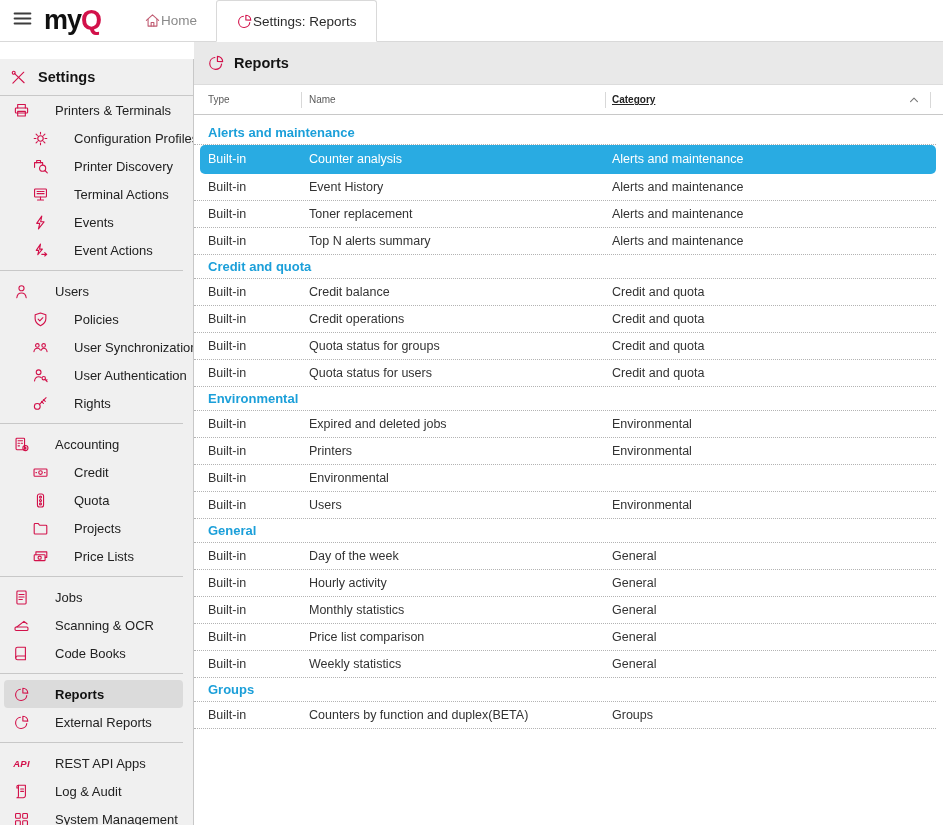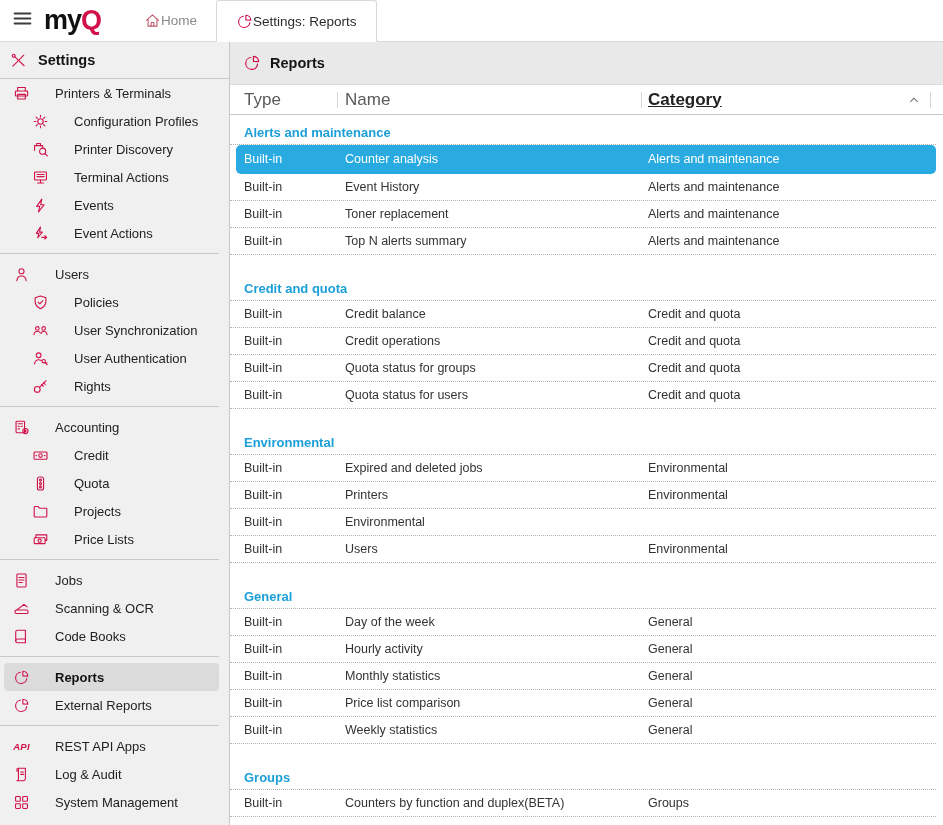--- a/index.html
+++ b/index.html
@@ -22,49 +22,49 @@
   .tab{display:flex;align-items:center;padding:0 19px;font-size:13.5px;color:#8a8a8a;cursor:pointer;}
   .tab .ic{width:17px;height:17px;}
   .tab-home .ic{color:#c05c72;}
   .tab.active{background:#fff;border:1px solid #d9d9d9;border-bottom:1px solid #fff;margin-bottom:-1px;border-radius:3px 3px 0 0;color:#2b2b2b;}
   .tab.active .ic{color:var(--accent);}
 
   
   .frame{flex:1;display:flex;min-height:0;}
 
   
-  .sidebar{width:230px;flex:none;background:#f0f0f0;border-right:1px solid #c8c8c8;display:flex;flex-direction:column;overflow:hidden;}
+  .sidebar{width:194px;flex:none;background:#f0f0f0;border-right:1px solid #c8c8c8;display:flex;flex-direction:column;overflow:hidden;margin-top:17px;}
   .side-title{height:37px;flex:none;display:flex;align-items:center;gap:10px;padding-left:9px;font-weight:700;font-size:14.5px;color:#141414;border-bottom:1px solid #c8c8c8;}
   .side-title .side-ic{color:var(--accent);}
   .side-nav{flex:1;overflow:hidden;padding-top:0;}
   .side-group{padding:0;}
   .side-divider{height:1px;background:#c8c8c8;margin:6px 10px 6px 0;}
   .side-item{height:28px;display:flex;align-items:center;gap:24px;padding-left:8px;margin:0 10px 0 4px;border-radius:4px;font-size:13px;color:#222;cursor:pointer;white-space:nowrap;}
   .side-item.indent{padding-left:27px;}
   .side-item.selected{background:#dbdbdb;font-weight:700;color:#111;}
   .side-ic{width:19px;flex:none;display:flex;align-items:center;justify-content:center;color:var(--accent);}
   .ic{width:17px;height:17px;fill:none;stroke:currentColor;stroke-width:1.3;stroke-linecap:round;stroke-linejoin:round;}
   .api-txt{font-weight:800;font-style:italic;font-size:9.5px;letter-spacing:.2px;color:var(--accent);}
 
   
   .main{flex:1;display:flex;flex-direction:column;min-width:0;background:#fff;}
   .main-header{height:43px;flex:none;display:flex;align-items:center;gap:9px;padding-left:13px;background:#e9e9e9;font-weight:700;font-size:14.5px;color:#141414;border-bottom:1px solid #dcdcdc;}
   .main-header .ic{width:18px;height:18px;color:var(--accent);}
 
-  .thead{height:30px;flex:none;display:flex;align-items:center;border-bottom:1px solid #c8c8c8;font-size:17px;color:#5a5a5a;padding-left:14px;background:#fff;}
+  .thead{height:30px;flex:none;display:flex;align-items:center;border-bottom:1px solid #c8c8c8;font-size:10px;color:#5a5a5a;padding-left:14px;background:#fff;}
   .th{position:relative;height:100%;display:flex;align-items:center;cursor:pointer;}
   .th-type{width:93px;}
   .th-name{width:304px;padding-left:8px;}
   .th-cat{flex:1;padding-left:7px;font-weight:700;color:#222;display:flex;align-items:center;justify-content:space-between;padding-right:10px;text-decoration:underline;}
   .th-name::before,.th-cat::before,.th-end::before{content:'';position:absolute;left:0;top:50%;transform:translateY(-50%);width:1px;height:16px;background:#d8d8d8;}
   .th-end{position:relative;width:13px;height:100%;flex:none;}
   .sort-ic{display:flex;align-items:center;}
 
   .tbody{flex:1;overflow:hidden;}
-  .rgroup{margin-top:22px;}
+  .rgroup{}
   .rgroup:first-child{margin-top:6px;}
   .rgroup-title{height:24px;line-height:23px;padding-left:14px;margin-right:7px;font-size:13px;font-weight:700;color:var(--grp);border-bottom:1px dotted #b3b3b3;}
   .trow{height:27px;display:flex;align-items:center;padding-left:14px;margin-right:7px;border-bottom:1px dotted #b3b3b3;font-size:12.5px;color:#333;cursor:pointer;white-space:nowrap;}
   .trow .c-type{width:101px;flex:none;}
   .trow .c-name{width:303px;flex:none;}
   .trow .c-cat{flex:1;}
   .trow.selected{height:29px;background:var(--sel);border-radius:5px;color:#fff;margin-left:6px;padding-left:8px;border-bottom:1px dotted transparent;}
 </style>
 </head>
 <body>

